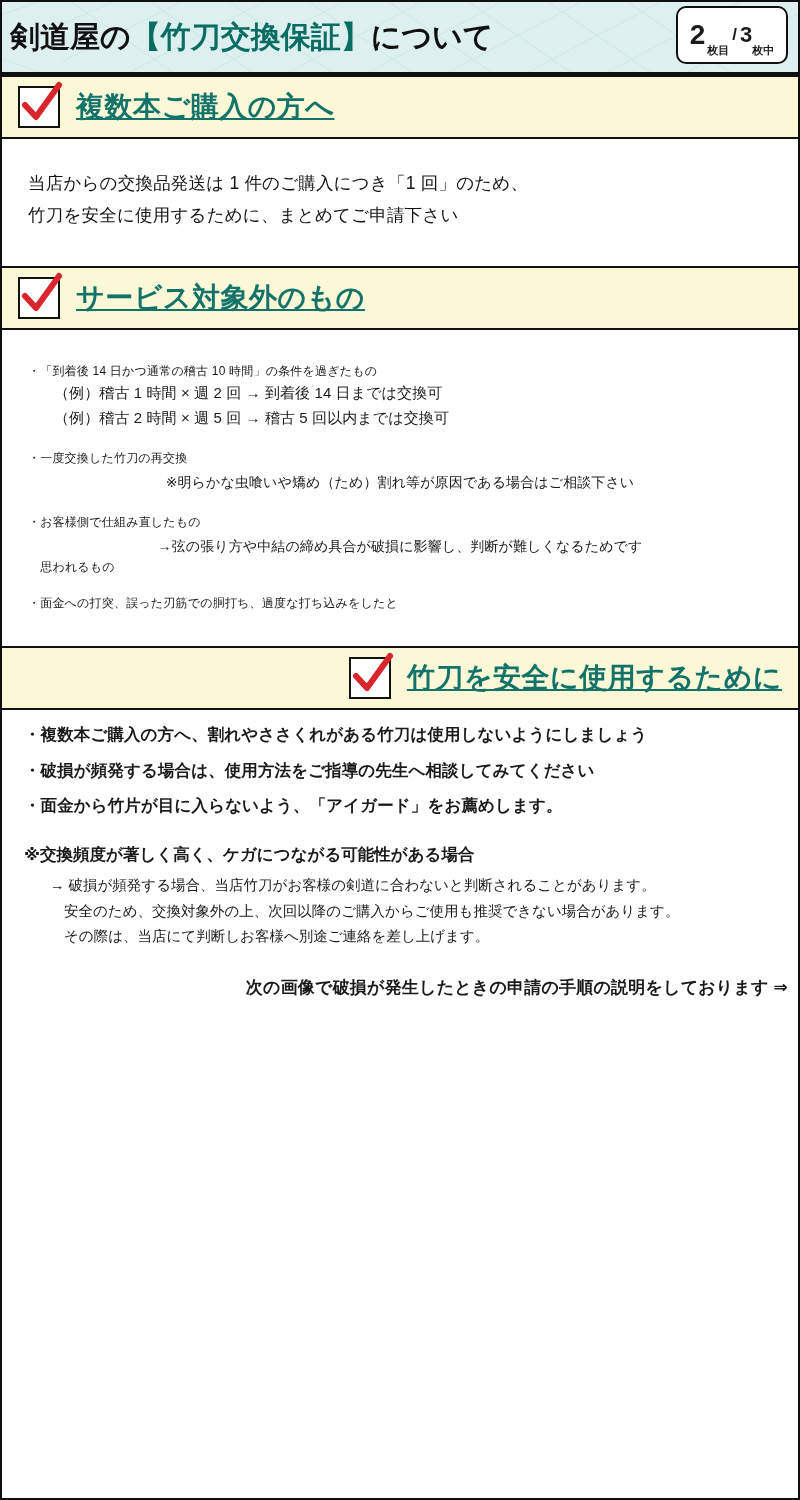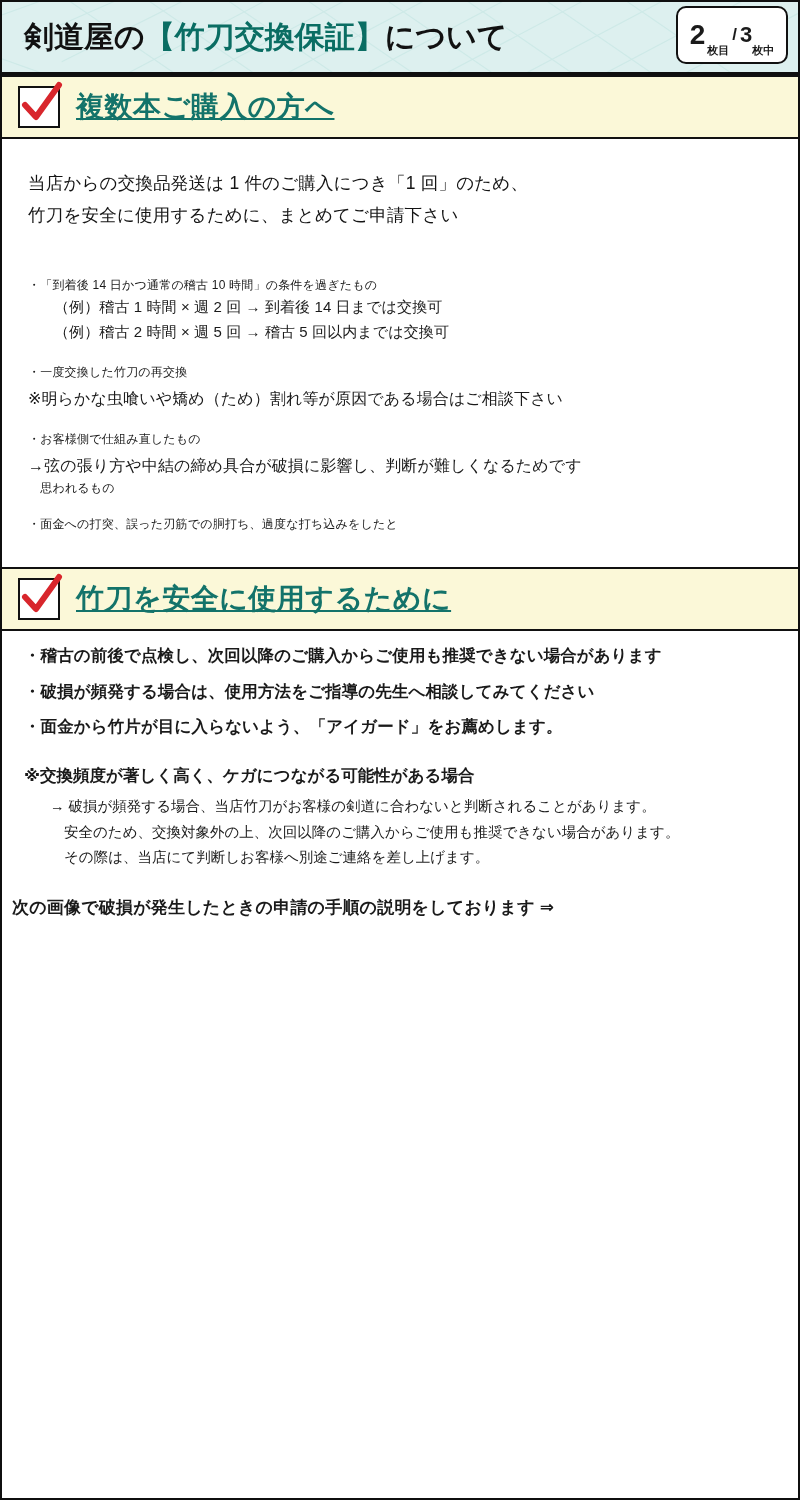--- a/index.html
+++ b/index.html
@@ -30,21 +30,21 @@
     border-bottom: 3px solid #0f0f0f;
     overflow: hidden;
   }
   .header .deco {
     position: absolute;
     inset: 0;
     opacity: 0.5;
   }
   .header-title {
     position: absolute;
-    left: 22px;
+    left: 8px;
     top: 50%;
     transform: translateY(-50%);
     font-size: 30px;
     font-weight: bold;
     letter-spacing: 0px;
     white-space: nowrap;
     color: #111111;
   }
   .header-title .hl {
     color: #0a6d63;
@@ -142,24 +142,25 @@
     letter-spacing: 0.2px;
   }
   .bullet.first { margin-top: 4px; }
   .sub-line {
     font-size: 15px;
     line-height: 1.7;
     margin-left: 26px;
     letter-spacing: 0.1px;
   }
   .note-line {
-    font-size: 16px;
+    font-size: 14px;
     line-height: 1.7;
     margin-top: 4px;
     letter-spacing: 0.1px;
+    text-align: center;
   }
 
   
   .safety-list {
     padding: 12px 22px 6px 22px;
   }
   .safety-item {
     font-size: 16.5px;
     font-weight: bold;
     line-height: 1.55;
@@ -178,21 +179,21 @@
   }
   .warn-line {
     font-size: 14.5px;
     line-height: 1.75;
     margin-left: 26px;
   }
   .warn-line.l1 { margin-left: 26px; }
   .warn-line.l2 { margin-left: 40px; }
 
   .footer-note {
-    text-align: left;
+    text-align: right;
     font-size: 17px;
     font-weight: bold;
     padding: 18px 10px 10px 10px;
     letter-spacing: 0.2px;
   }
 </style>
 </head>
 <body>
 
 <div id="page">
@@ -221,47 +222,55 @@
         </svg>
     </span>
     <span class="banner-title">複数本ご購入の方へ</span>
   </div>
 
   <div class="block">
     <div class="lead">当店からの交換品発送は 1 件のご購入につき「1 回」のため、</div>
     <div class="lead">竹刀を安全に使用するために、まとめてご申請下さい</div>
   </div>
 
-
-  <div class="block">
-    <div class="bullet first">・「到着後 14 日かつ通常の稽古 10 時間」の条件を過ぎたもの</div>
-    <div class="sub-line">（例）稽古 1 時間 × 週 2 回 → 到着後 14 日までは交換可</div>
-    <div class="sub-line">（例）稽古 2 時間 × 週 5 回 → 稽古 5 回以内までは交換可</div>
-
-    <div class="bullet">・一度交換した竹刀の再交換</div>
-    <div class="note-line">※明らかな虫喰いや矯め（ため）割れ等が原因である場合はご相談下さい</div>
-
-    <div class="bullet">・お客様側で仕組み直したもの</div>
-    <div class="note-line">→弦の張り方や中結の締め具合が破損に影響し、判断が難しくなるためです</div>
-
-    <div class="bullet" style="margin-top:0;">　思われるもの</div>
-    <div class="bullet">・面金への打突、誤った刃筋での胴打ち、過度な打ち込みをしたと</div>
-  </div>
-
   <div class="banner" style="margin-top:22px;">
     <span class="check-box">
       <svg viewBox="0 0 50 50">
           <path d="M10 26 L21 38 L44 6" stroke="#d8262c" stroke-width="6" fill="none" stroke-linecap="round" stroke-linejoin="round"></path>
         </svg>
     </span>
+    <span class="banner-title">サービス対象外のもの</span>
+  </div>
+
+  <div class="block">
+    <div class="bullet first">・「到着後 14 日かつ通常の稽古 10 時間」の条件を過ぎたもの</div>
+    <div class="sub-line">（例）稽古 1 時間 × 週 2 回 → 到着後 14 日までは交換可</div>
+    <div class="sub-line">（例）稽古 2 時間 × 週 5 回 → 稽古 5 回以内までは交換可</div>
+
+    <div class="bullet">・一度交換した竹刀の再交換</div>
+    <div class="note-line">※明らかな虫喰いや矯め（ため）割れ等が原因である場合はご相談下さい</div>
+
+    <div class="bullet">・お客様側で仕組み直したもの</div>
+    <div class="note-line">→弦の張り方や中結の締め具合が破損に影響し、判断が難しくなるためです</div>
+
+    <div class="bullet" style="margin-top:0;">　思われるもの</div>
+    <div class="bullet">・面金への打突、誤った刃筋での胴打ち、過度な打ち込みをしたと</div>
+  </div>
+
+  <div class="banner" style="margin-top:22px;justify-content:flex-end;">
+    <span class="check-box">
+      <svg viewBox="0 0 50 50">
+          <path d="M10 26 L21 38 L44 6" stroke="#d8262c" stroke-width="6" fill="none" stroke-linecap="round" stroke-linejoin="round"></path>
+        </svg>
+    </span>
     <span class="banner-title">竹刀を安全に使用するために</span>
   </div>
 
   <div class="safety-list">
-    <div class="safety-item">・稽古の前後で点検し、次回以降のご購入からご使用も推奨できない場合があります</div>
+    <div class="safety-item">・複数本ご購入の方へ、割れやささくれがある竹刀は使用しないようにしましょう</div>
     <div class="safety-item">・破損が頻発する場合は、使用方法をご指導の先生へ相談してみてください</div>
     <div class="safety-item">・面金から竹片が目に入らないよう、「アイガード」をお薦めします。</div>
   </div>
 
   <div class="warn-block">
     <div class="warn-title">※交換頻度が著しく高く、ケガにつながる可能性がある場合</div>
     <div class="warn-line l1">→ 破損が頻発する場合、当店竹刀がお客様の剣道に合わないと判断されることがあります。</div>
     <div class="warn-line l2">安全のため、交換対象外の上、次回以降のご購入からご使用も推奨できない場合があります。</div>
     <div class="warn-line l2">その際は、当店にて判断しお客様へ別途ご連絡を差し上げます。</div>
   </div>

